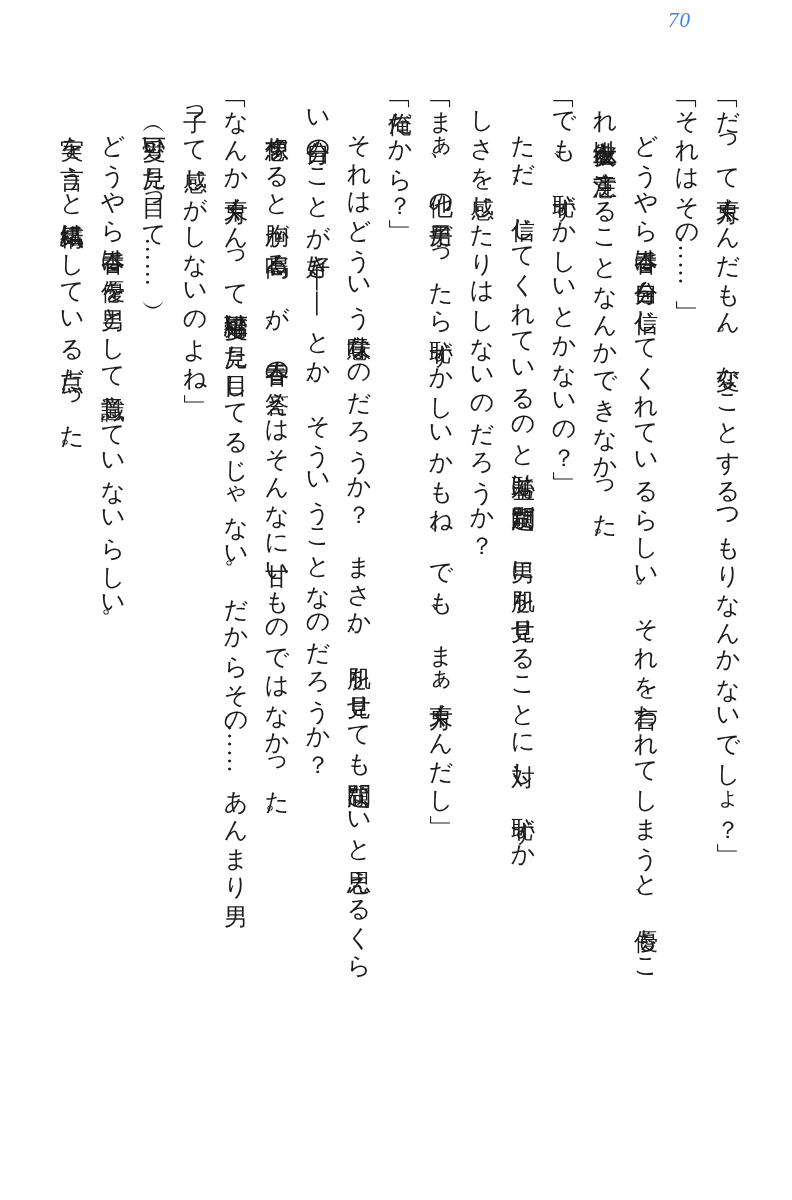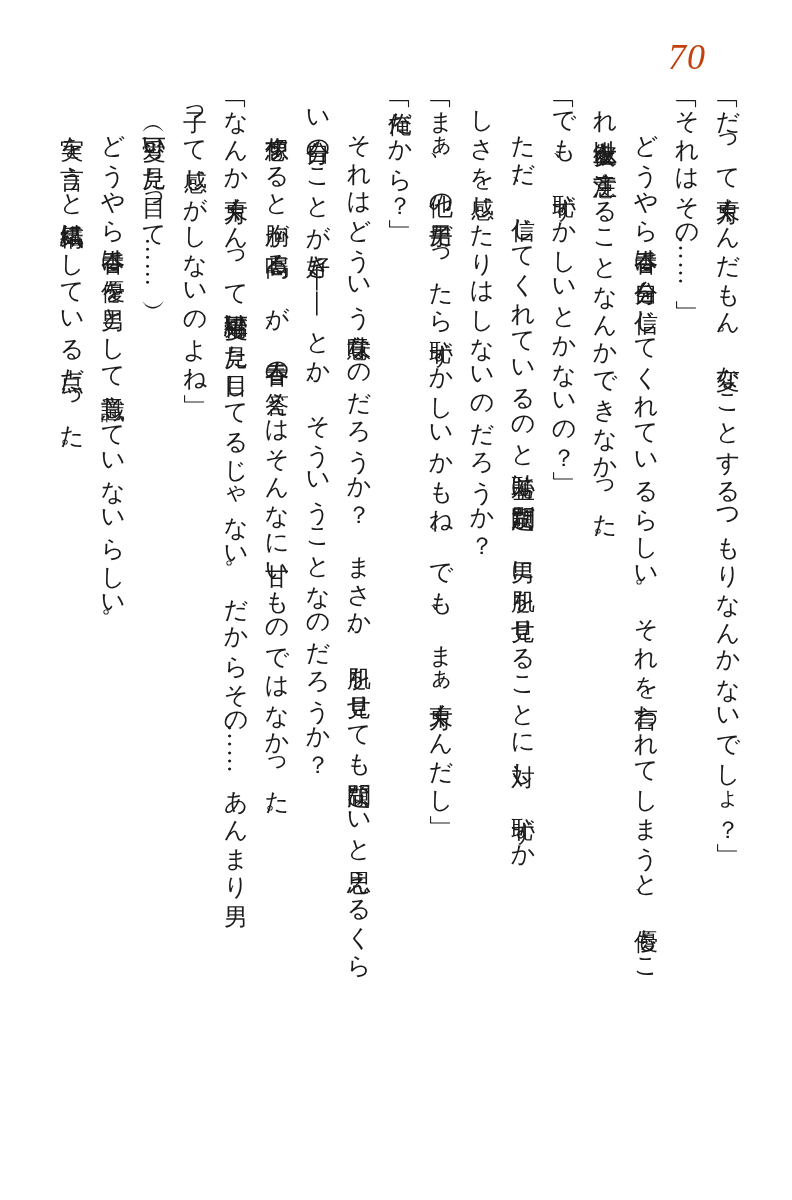--- a/index.html
+++ b/index.html
@@ -14,26 +14,26 @@
     background: #ffffff;
     font-family: "DejaVu Serif", "Liberation Serif", serif;
   }
   .page {
     position: absolute;
     inset: 0;
     background: #ffffff;
   }
   .page-number {
     position: absolute;
-    top: 36px;
+    top: 8px;
     left: 668px;
     font-family: "Liberation Serif", serif;
     font-style: italic;
-    font-size: 36px;
-    color: #c2410c;
+    font-size: 21px;
+    color: #3b82f6;
     letter-spacing: 1px;
   }
   .text-block {
     position: absolute;
     top: 93px;
     right: 44px;
     width: 700px;
     height: 1090px;
     writing-mode: vertical-rl;
     text-orientation: mixed;

